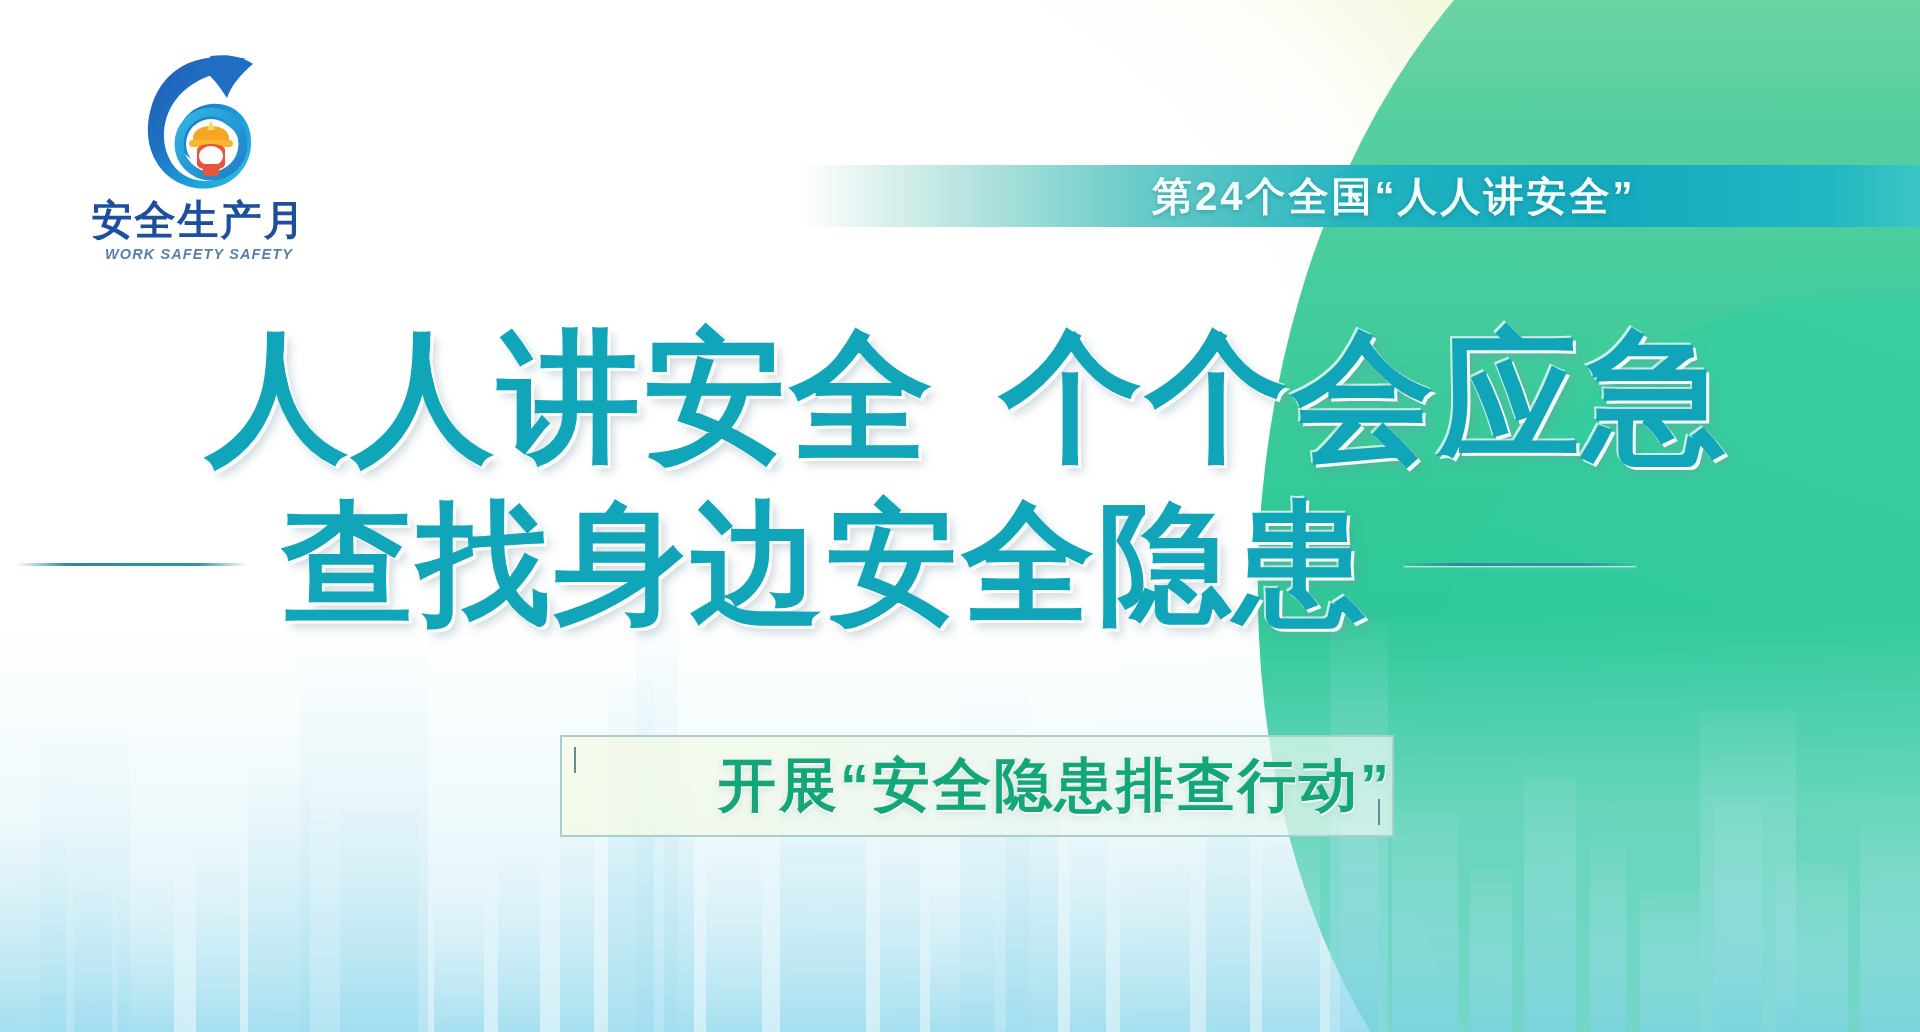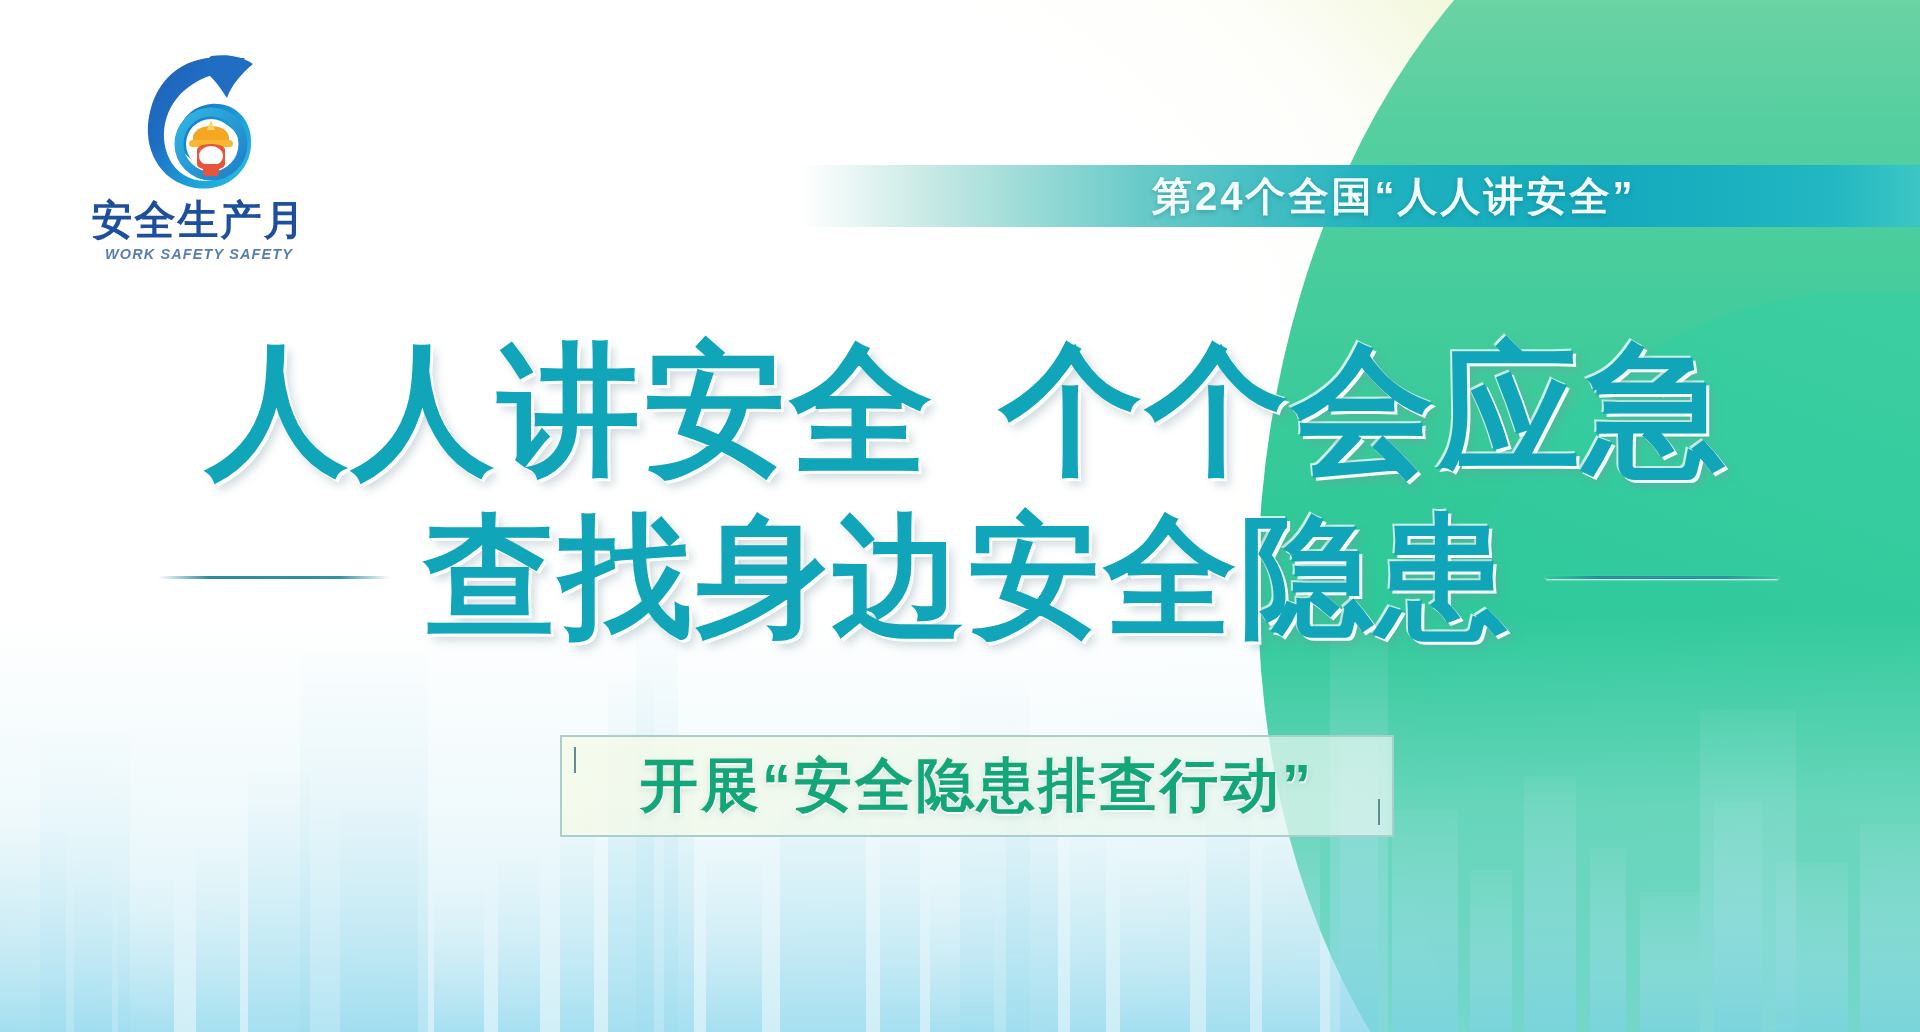--- a/index.html
+++ b/index.html
@@ -128,40 +128,38 @@
     white-space: nowrap;
     text-shadow: 0 2px 5px rgba(8,90,100,.32);
   }
 
   
   .headline-wrap {
     position: absolute;
     left: 16px; right: 0; top: 320px;
     z-index: 6;
     text-align: center;
-    margin-top: 13px;
   }
   .headline-1 {
     font-size: 142px;
     font-weight: 900;
     color: #10a5b9;
     letter-spacing: 4px;
     line-height: 1.08;
     white-space: nowrap;
     text-shadow:
        3px 3px 0 rgba(255,255,255,.95),
        6px 7px 10px rgba(120,150,160,.35),
       -2px -2px 0 rgba(255,255,255,.75);
   }
   .headline-1 .gap { display: inline-block; width: 64px; }
 
   .headline-2-row {
     display: flex;
     align-items: center;
-    justify-content: center;
     margin-top: 22px;
     gap: 34px;
   }
   .rule {
     height: 3px;
     width: 232px;
     background: linear-gradient(90deg, rgba(38,150,160,0) 0%, #2b8d99 22%, #2f93a0 78%, rgba(38,150,160,0) 100%);
     box-shadow: 0 1px 2px rgba(255,255,255,.9);
     flex: none;
   }
@@ -180,21 +178,21 @@
 
   
   .action-box {
     position: absolute;
     left: 560px; top: 735px;
     width: 830px; height: 98px;
     border: 2px solid #a9cfcb;
     background: linear-gradient(100deg, rgba(245,250,232,.82) 0%, rgba(238,248,236,.72) 46%, rgba(232,247,243,.70) 100%);
     display: flex;
     align-items: center;
-    justify-content: center;
+    justify-content: flex-end;
     z-index: 6;
   }
   .action-text {
     font-size: 58px;
     font-weight: 900;
     color: #13a678;
     letter-spacing: 3px;
     white-space: nowrap;
     text-shadow: 1px 2px 0 rgba(255,255,255,.85), 0 3px 7px rgba(110,160,140,.25);
   }

